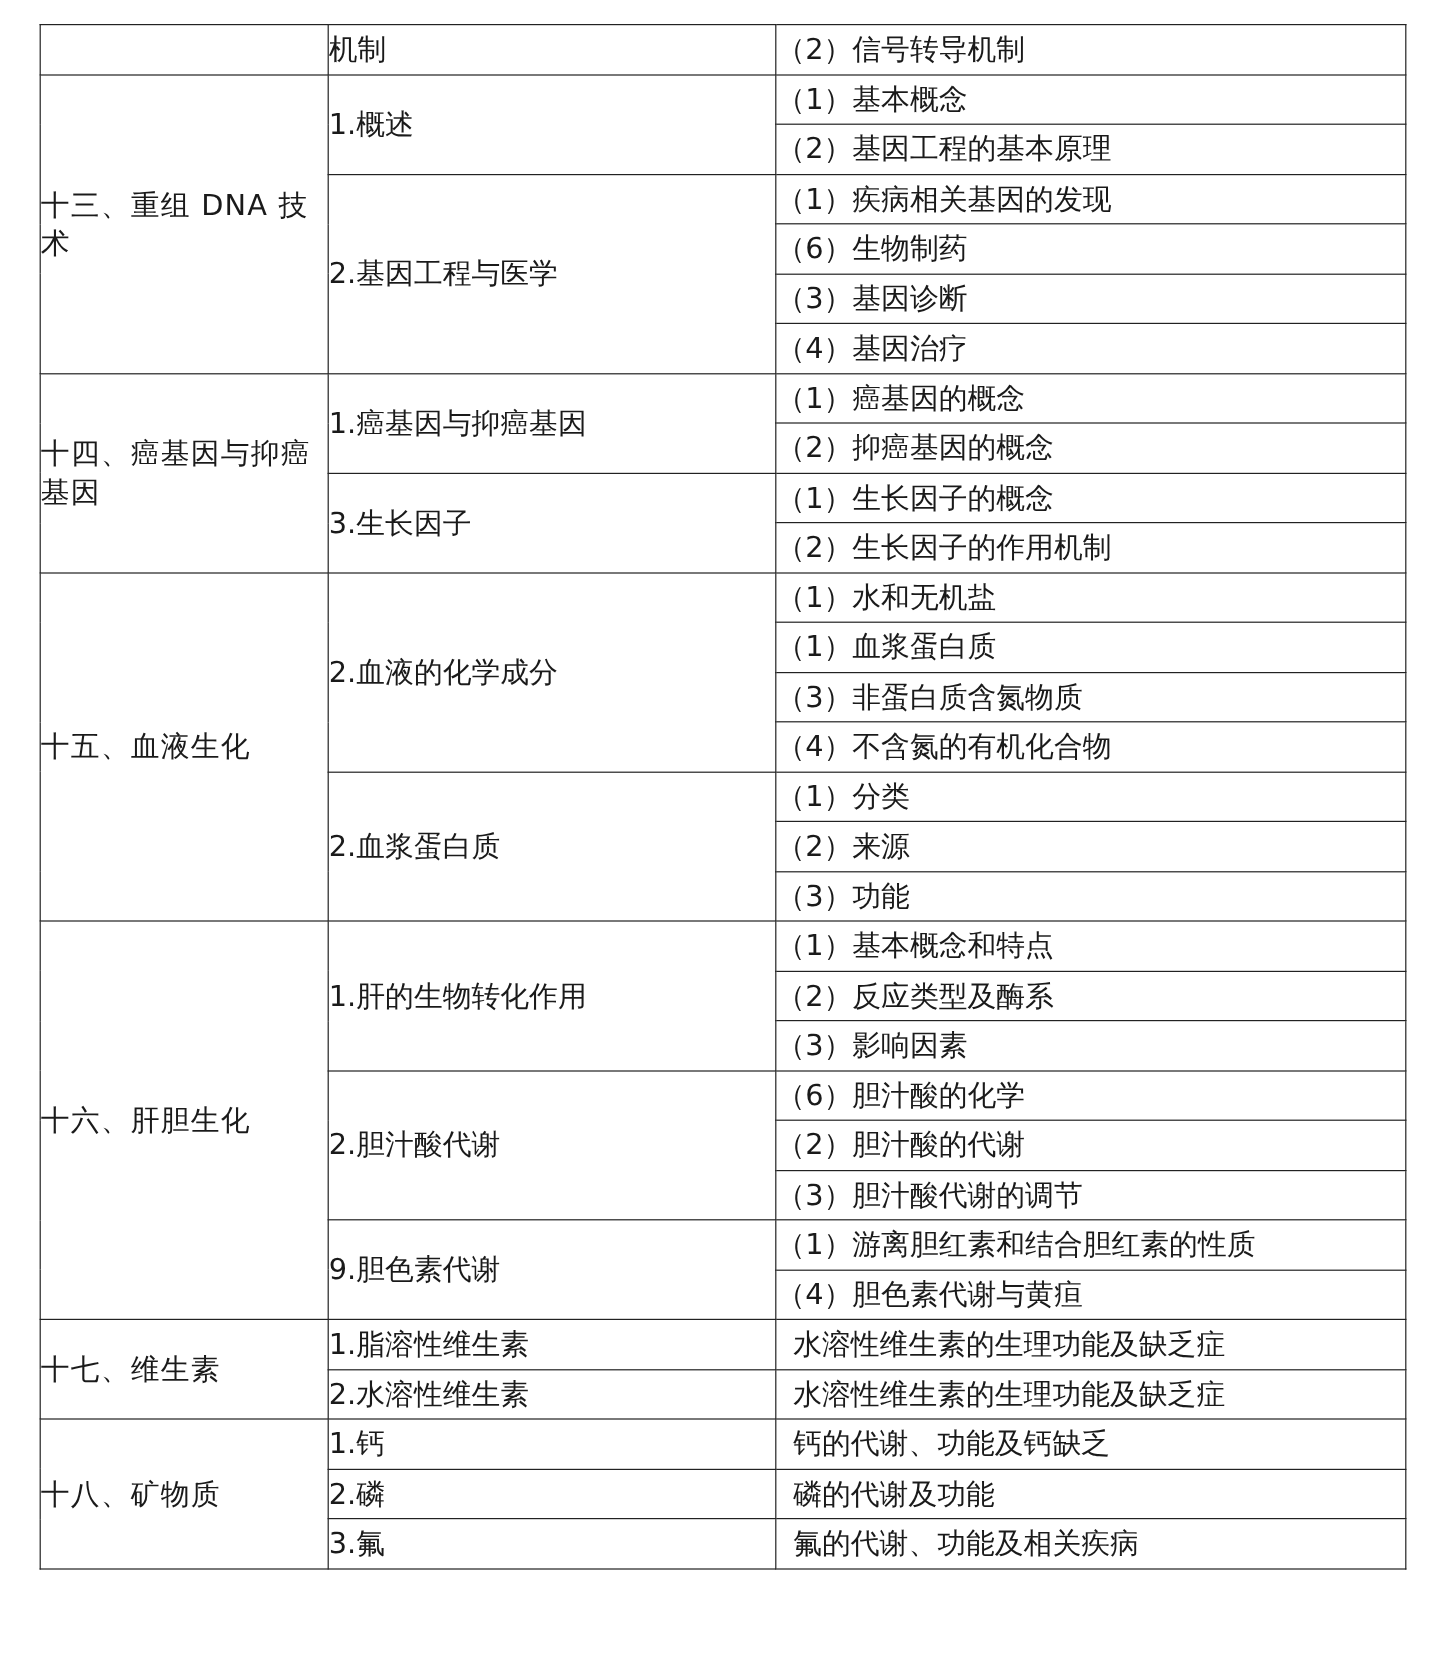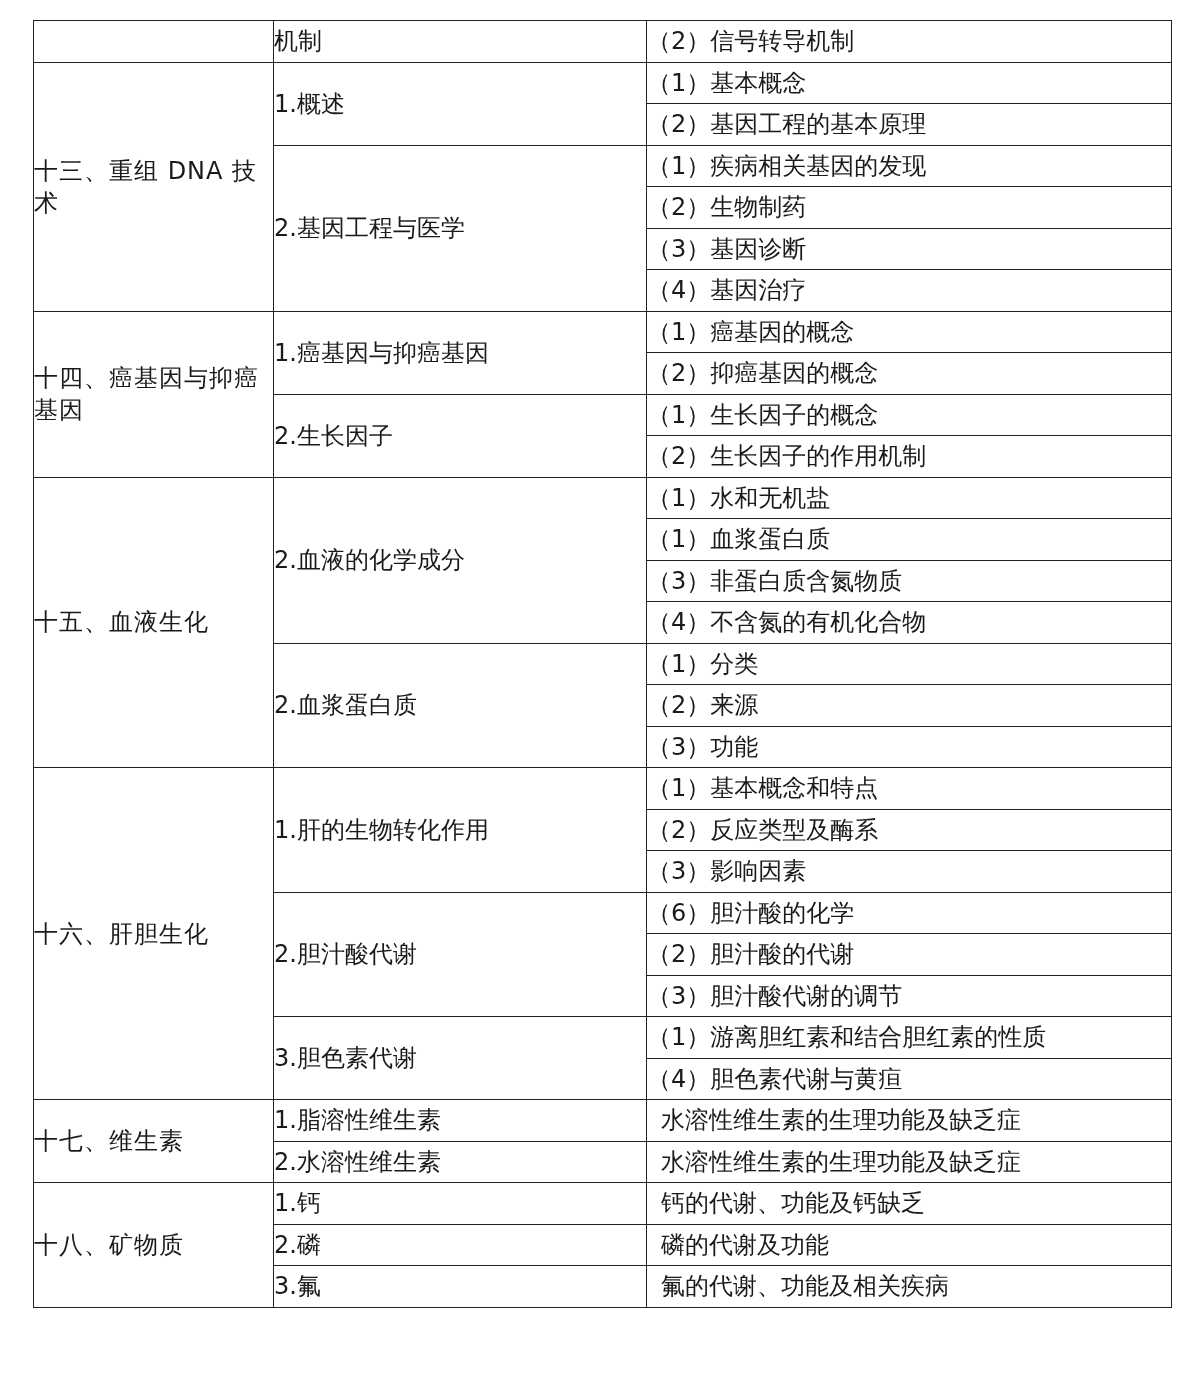--- a/index.html
+++ b/index.html
@@ -46,39 +46,39 @@
       <td class="point">（1）基本概念</td>
     </tr>
     <tr>
       <td class="point">（2）基因工程的基本原理</td>
     </tr>
     <tr>
       <td class="section" rowspan="4">2.基因工程与医学</td>
       <td class="point">（1）疾病相关基因的发现</td>
     </tr>
     <tr>
-      <td class="point">（2）生物制药</td>
+      <td class="point">（6）生物制药</td>
     </tr>
     <tr>
       <td class="point">（3）基因诊断</td>
     </tr>
     <tr>
       <td class="point">（4）基因治疗</td>
     </tr>
 
     <tr>
       <td class="chapter" rowspan="4">十四、癌基因与抑癌基因</td>
       <td class="section" rowspan="2">1.癌基因与抑癌基因</td>
       <td class="point">（1）癌基因的概念</td>
     </tr>
     <tr>
       <td class="point">（2）抑癌基因的概念</td>
     </tr>
     <tr>
-      <td class="section" rowspan="2">2.生长因子</td>
+      <td class="section" rowspan="2">3.生长因子</td>
       <td class="point">（1）生长因子的概念</td>
     </tr>
     <tr>
       <td class="point">（2）生长因子的作用机制</td>
     </tr>
 
     <tr>
       <td class="chapter" rowspan="7">十五、血液生化</td>
       <td class="section" rowspan="4">2.血液的化学成分</td>
       <td class="point">（1）水和无机盐</td>
@@ -118,21 +118,21 @@
       <td class="section" rowspan="3">2.胆汁酸代谢</td>
       <td class="point">（6）胆汁酸的化学</td>
     </tr>
     <tr>
       <td class="point">（2）胆汁酸的代谢</td>
     </tr>
     <tr>
       <td class="point">（3）胆汁酸代谢的调节</td>
     </tr>
     <tr>
-      <td class="section" rowspan="2">3.胆色素代谢</td>
+      <td class="section" rowspan="2">9.胆色素代谢</td>
       <td class="point">（1）游离胆红素和结合胆红素的性质</td>
     </tr>
     <tr>
       <td class="point">（4）胆色素代谢与黄疸</td>
     </tr>
 
     <tr>
       <td class="chapter" rowspan="2">十七、维生素</td>
       <td class="section">1.脂溶性维生素</td>
       <td class="point plain">水溶性维生素的生理功能及缺乏症</td>

